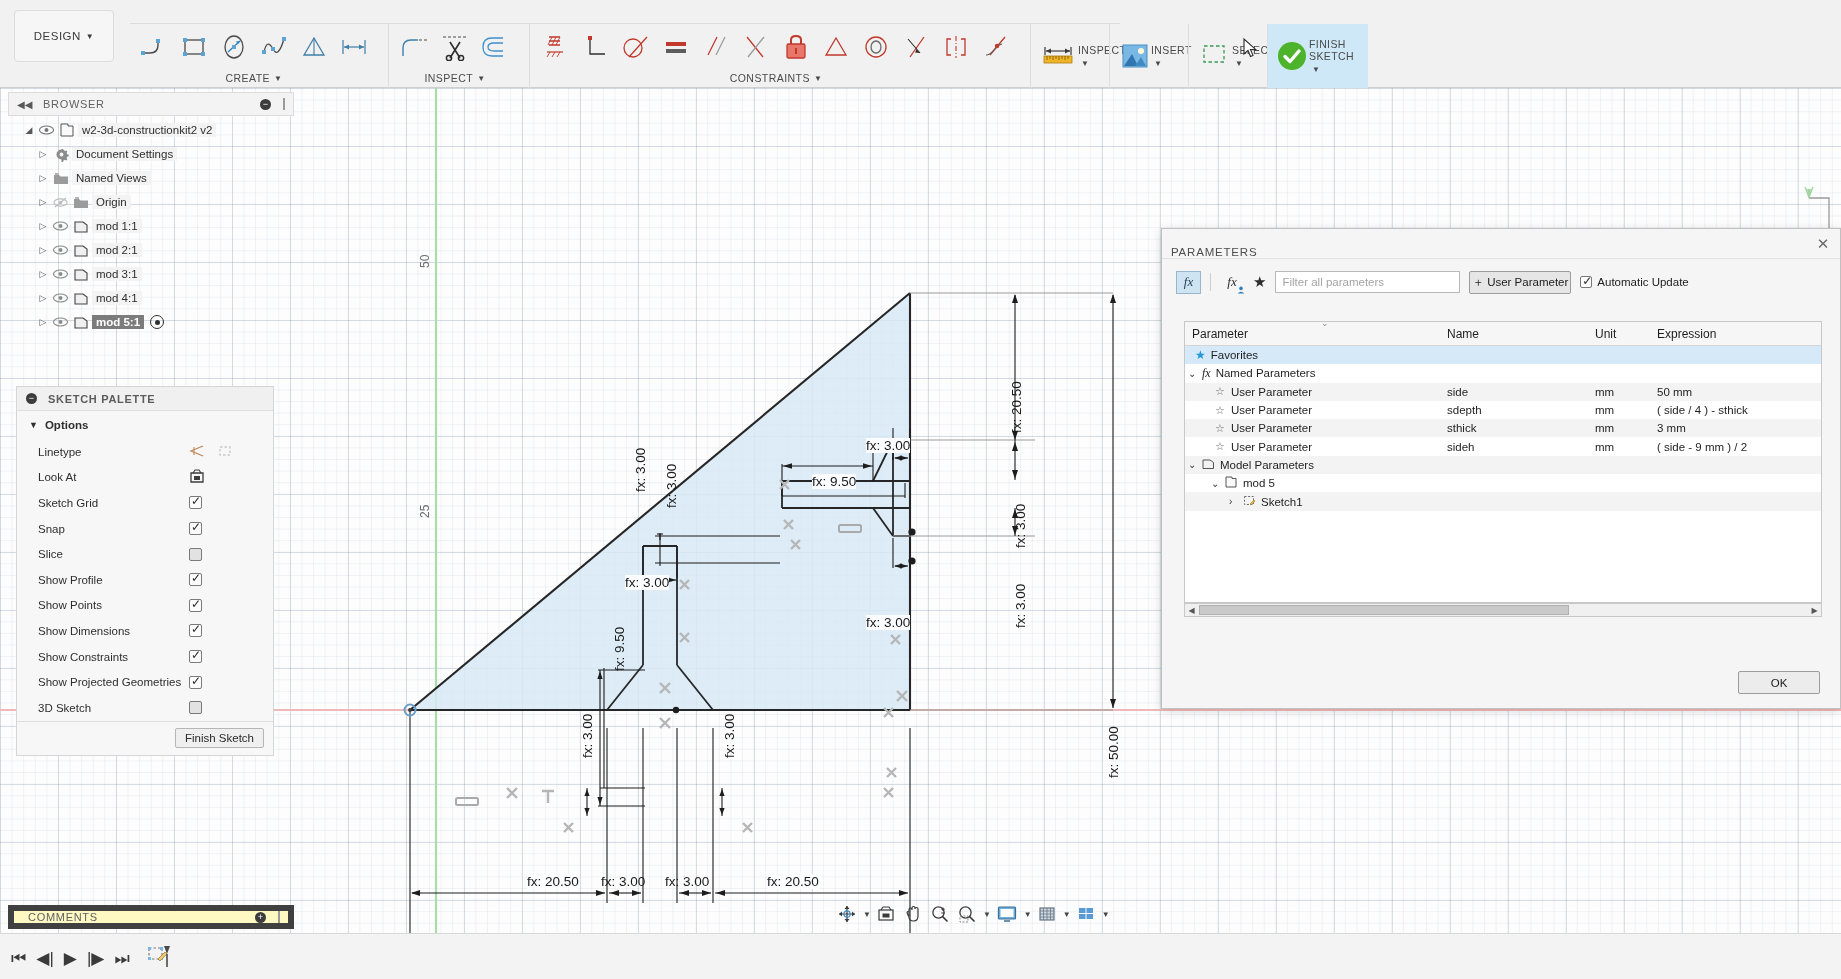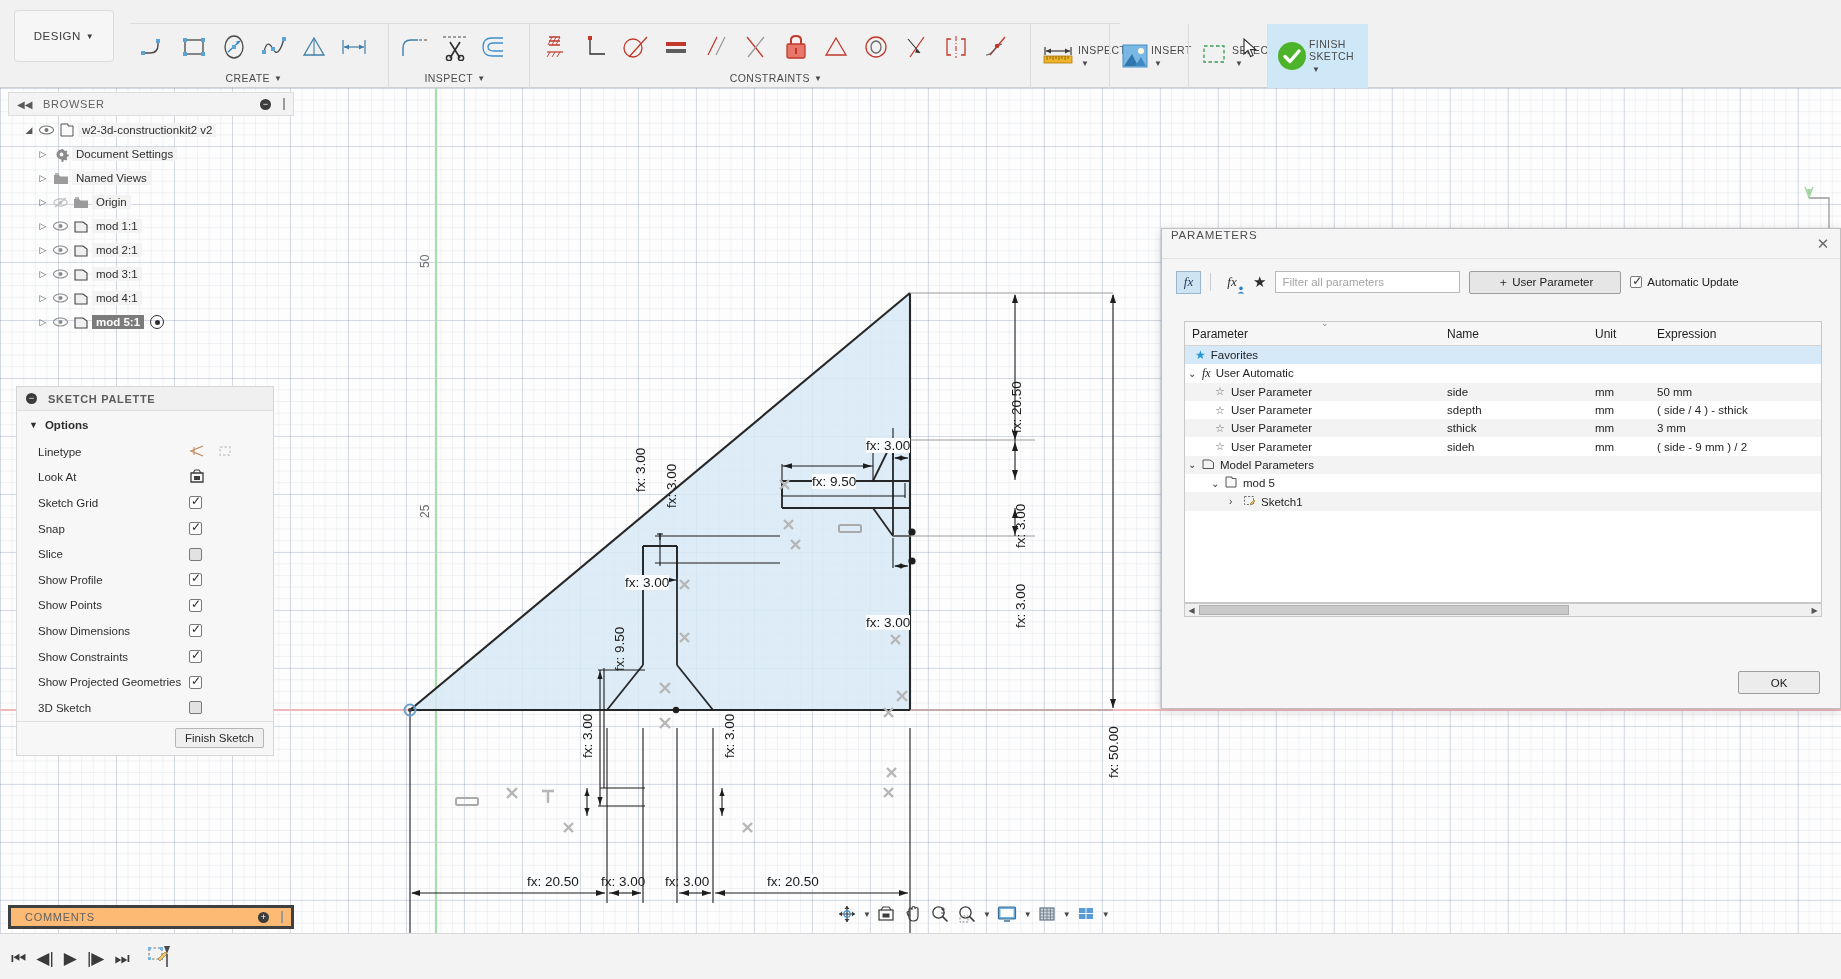--- a/index.html
+++ b/index.html
@@ -102,21 +102,21 @@
   .chk.on::after { content: "✓"; position: absolute; left: 1px; top: -3px;
                    font-size: 12px; color: #2e2e2e; }
   .chk.flat { background: #e2e2e2; }
   #palette .pfoot { border-top: 1px solid #dedede; height: 34px;
                     display: flex; align-items: center; justify-content: flex-end; padding-right: 9px; }
   .btn-small { font-size: 11.5px; color: #2a2a2a; border: 1px solid #b6b6b6;
                background: #efefef; padding: 3px 9px; border-radius: 2px; }
 
   #comments {
     position: absolute; left: 8px; top: 905px; width: 286px; height: 24px;
-    background: #fdba74; border: 3px solid #404040; display: flex; align-items: center;
+    background: #fef9c3; border: 6px solid #404040; display: flex; align-items: center;
   }
   #comments .title { font-size: 11px; color: #616161; letter-spacing: .7px; margin-left: 14px; }
   #comments .plus { position: absolute; right: 22px; width: 11px; height: 11px; border-radius: 50%;
                     background: #3c3c3c; color:#fff; font-size:9px; display:flex;align-items:center;justify-content:center;line-height:1;}
   #comments .grip { position: absolute; right: 8px; width: 2px; height: 12px;
                     border-left: 1px solid #9a9a9a; border-right: 1px solid #9a9a9a; }
 
   
   #canvas-wrap { position: absolute; left: 0; top: 88px; width: 1841px; height: 845px; overflow: hidden; }
   #grid {
@@ -140,40 +140,40 @@
   #timeline { position: absolute; left: 5px; top: 940px; height: 36px;
               display: flex; align-items: center; gap: 10px; padding-left: 6px; }
   .tl-btn { color: #3a3a3a; font-size: 17px; line-height: 1; }
 
   
   #params {
     position: absolute; left: 1161px; top: 228px; width: 680px; height: 481px;
     background: #f5f5f5; border: 1px solid #c0c0c0;
     box-shadow: 0 2px 10px rgba(0,0,0,.14);
   }
-  #params .dlg-head { height: 30px; display: flex; align-items: flex-start;
+  #params .dlg-head { height: 30px; display: flex; align-items: flex-end;
                       border-bottom: 1px solid #e2e2e2; }
   #params .dlg-title { margin-left: 9px; font-size: 11.5px; color: #4d4d4d; letter-spacing: .8px; }
   #params .dlg-close { position: absolute; right: 8px; top: 6px; width: 18px; height: 18px;
                        display: flex; align-items: center; justify-content: center;
                        font-size: 15px; color: #6a6a6a; }
   #params .dlg-tools { height: 46px; display: flex; align-items: center; padding: 0 0 0 14px; gap: 9px; }
   .fxbtn { width: 25px; height: 23px; border: 1px solid #9ab6cc; background: #cfe4f3;
            display: flex; align-items: center; justify-content: center;
            font-family: "Liberation Serif", serif; font-style: italic; font-size: 13px; color: #27435c; }
   .fxplain { width: 24px; height: 23px; display: flex; align-items: center; justify-content: center;
              font-family: "Liberation Serif", serif; font-style: italic; font-size: 13px; color: #2e2e2e; position:relative;}
   .vsep { width: 1px; height: 18px; background: #cdcdcd; }
   .starbtn { font-size: 15px; color: #2e2e2e; }
   #filter-input { width: 185px; height: 22px; border: 1px solid #b9b9b9; background: #fff;
                   font-size: 11.5px; color: #9a9a9a; padding: 0 6px;
                   font-family: "Liberation Sans", sans-serif; }
   #filter-input::placeholder { color: #a4a4a4; }
   #userparam-btn { height: 23px; border: 1px solid #9c9c9c; background: #e6e6e6;
-                   font-size: 11.5px; color: #202020; padding: 0 27px; border-radius: 2px;
+                   font-size: 11.5px; color: #202020; padding: 0 2px; border-radius: 2px;
                    display:flex; align-items:center; }
   .autoupd { display: flex; align-items: center; gap: 5px; font-size: 11.5px; color: #202020; }
   #tbl { position: absolute; left: 22px; top: 92px; width: 638px; height: 282px;
          border: 1px solid #c8c8c8; background: #fff; overflow: hidden; }
   #tbl .thead { height: 24px; display: flex; align-items: center; background: #f6f6f6;
                 border-bottom: 1px solid #d4d4d4; font-size: 12px; color: #1e1e1e; position: relative; }
   #tbl .thead > div { padding-left: 7px; }
   #tbl .thead .sortmark { position: absolute; left: 136px; top: -4px; font-size: 9px; color: #8e8e8e; }
   .c1 { width: 255px; } .c2 { width: 148px; } .c3 { width: 62px; } .c4 { flex: 1; }
   .trow { height: 18.3px; display: flex; align-items: center; font-size: 11.5px; color: #1e1e1e; }
@@ -971,21 +971,21 @@
           </div>
         <div class="c2"></div>
         <div class="c3"></div>
         <div class="c4"></div>
       </div>
 
       <div class="trow">
         <div class="c1" style="padding-left:3px;display:flex;align-items:center;gap:5px">
           <span class="chev">⌄</span>
           <span style="font-family:'Liberation Serif',serif;font-style:italic;font-size:12px">fx</span>
-          <span>User Automatic</span>
+          <span>Named Parameters</span>
           </div>
         <div class="c2"></div>
         <div class="c3"></div>
         <div class="c4"></div>
       </div>
 
       <div class="trow alt">
         <div class="c1 ind2">
             <span class="starsm">☆</span>
           <span>User Parameter</span>

